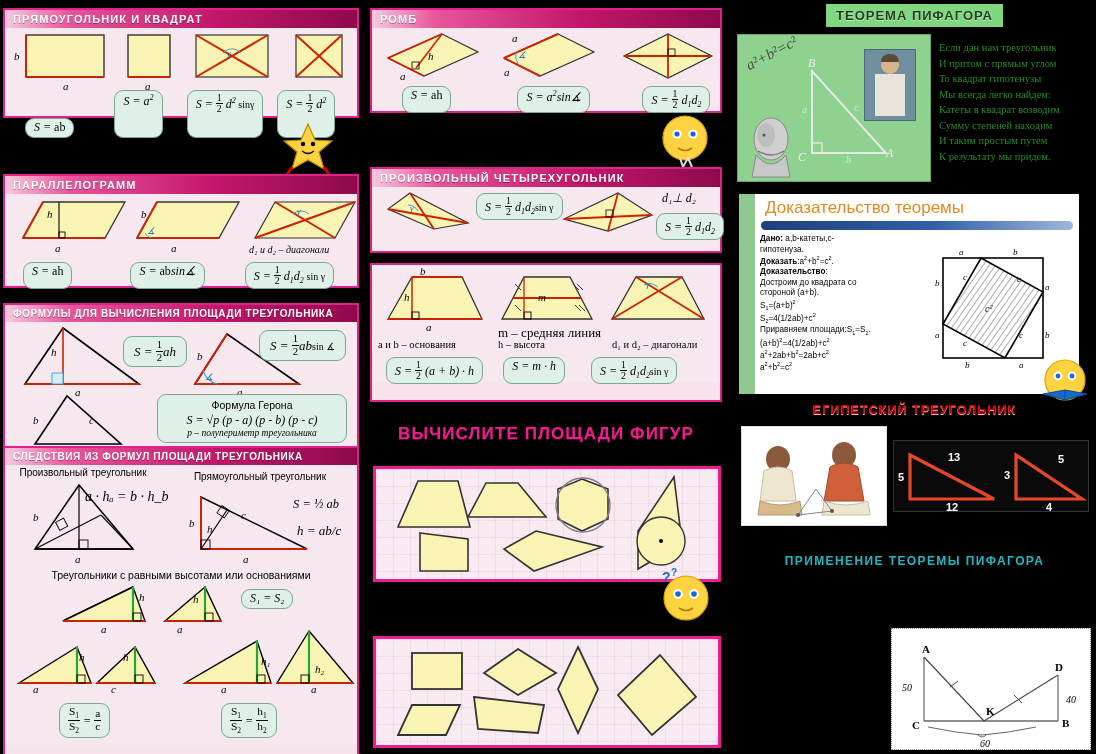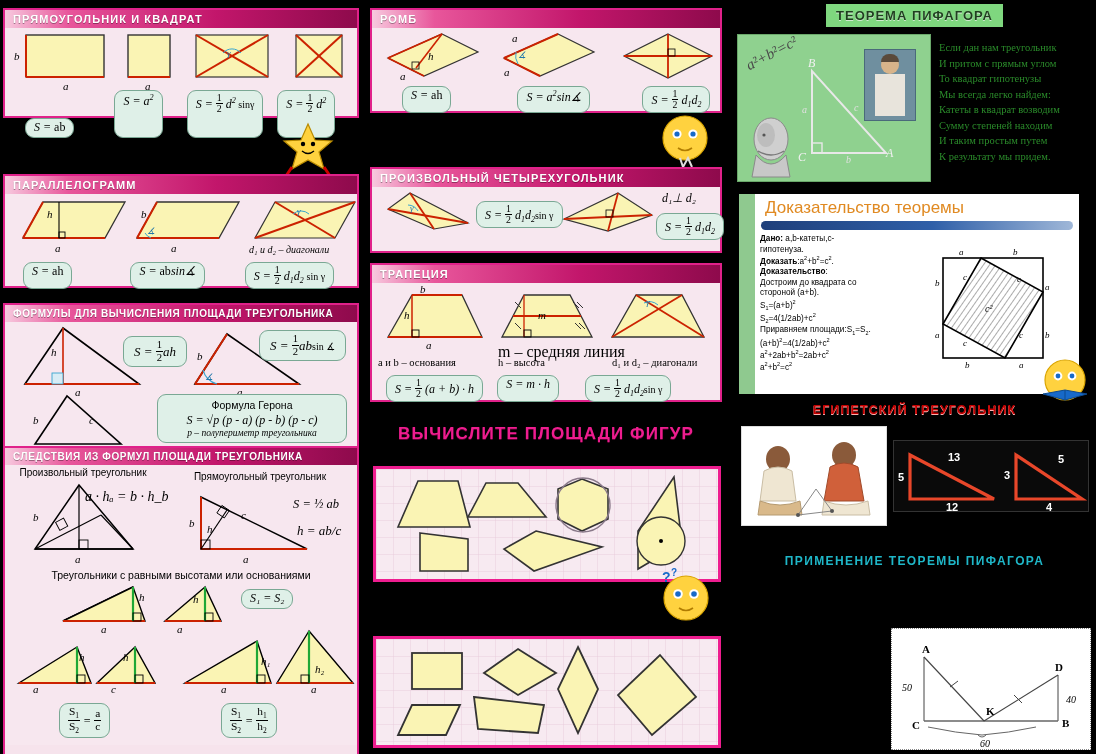--- a/index.html
+++ b/index.html
@@ -356,35 +356,34 @@
   <div class="panel" style="position:absolute;left:2px;top:167px;width:352px;height:86px;">
     <div class="hdr">ПРОИЗВОЛЬНЫЙ ЧЕТЫРЕХУГОЛЬНИК</div>
     <div class="panel-inner" style="height:64px;position:relative;">
       <svg style="position:absolute;left:14px;top:4px;" width="84" height="42">
         <polygon points="24,2 82,32 48,38 2,18" fill="#faf4b4" stroke="#333" stroke-width="1.2"></polygon>
         <line x1="24" y1="2" x2="48" y2="38" stroke="#cc2200" stroke-width="1.8"></line>
         <line x1="2" y1="18" x2="82" y2="32" stroke="#cc2200" stroke-width="1.8"></line>
         <path d="M22 14 A12 12 0 0 1 32 20" fill="none" stroke="#3aa6d0" stroke-width="1"></path>
       </svg>
       <span class="lbl" style="position:absolute;left:38px;top:16px;color:#2277aa;font-size:9px;">γ</span>
-      <span class="pill" style="position:absolute;left:104px;top:14px;">S = <span class="frac"><span class="n">1</span><span class="d">2</span></span> d<sub>1</sub>d<sub>2</sub><span class="up" style="font-size:10px;">sin γ</span></span>
+      <span class="pill" style="position:absolute;left:104px;top:6px;">S = <span class="frac"><span class="n">1</span><span class="d">2</span></span> d<sub>1</sub>d<sub>2</sub><span class="up" style="font-size:10px;">sin γ</span></span>
 
       <svg style="position:absolute;left:190px;top:4px;" width="92" height="42">
         <polygon points="56,2 90,24 46,40 2,28" fill="#faf4b4" stroke="#333" stroke-width="1.2"></polygon>
         <line x1="56" y1="2" x2="46" y2="40" stroke="#cc2200" stroke-width="1.8"></line>
         <line x1="2" y1="28" x2="90" y2="24" stroke="#cc2200" stroke-width="1.8"></line>
         <rect x="44" y="19" width="7" height="7" fill="none" stroke="#000" stroke-width=".8"></rect>
       </svg>
       <span class="lbl" style="position:absolute;left:290px;top:4px;font-size:12px;">d₁⊥ d₂</span>
       <span class="pill" style="position:absolute;left:284px;top:26px;">S = <span class="frac"><span class="n">1</span><span class="d">2</span></span> d<sub>1</sub>d<sub>2</sub></span>
     </div>
   </div>
 
   <div class="panel" style="position:absolute;left:2px;top:263px;width:352px;height:139px;">
-    <div class="hdr">ТРАПЕЦИЯ</div>
     <div class="panel-inner" style="height:117px;position:relative;">
       <svg style="position:absolute;left:14px;top:10px;" width="100" height="50">
         <polygon points="26,2 76,2 96,44 2,44" fill="#faf4b4" stroke="#333" stroke-width="1.3"></polygon>
         <line x1="2" y1="44" x2="96" y2="44" stroke="#cc2200" stroke-width="2"></line>
         <line x1="26" y1="2" x2="76" y2="2" stroke="#cc2200" stroke-width="1.8"></line>
         <line x1="26" y1="2" x2="26" y2="44" stroke="#cc2200" stroke-width="1.5"></line>
         <rect x="26" y="37" width="7" height="7" fill="none" stroke="#000" stroke-width=".9"></rect>
       </svg>
       <span class="lbl" style="position:absolute;left:48px;top:0px;">b</span>
       <span class="lbl" style="position:absolute;left:32px;top:26px;">h</span>
@@ -397,35 +396,35 @@
         <line x1="24" y1="2" x2="24" y2="44" stroke="#cc2200" stroke-width="1.3"></line>
         <rect x="24" y="37" width="7" height="7" fill="none" stroke="#000" stroke-width=".9"></rect>
         <line x1="15" y1="9" x2="21" y2="15" stroke="#333" stroke-width="1"></line>
         <line x1="15" y1="30" x2="21" y2="36" stroke="#333" stroke-width="1"></line>
         <line x1="73" y1="9" x2="79" y2="15" stroke="#333" stroke-width="1"></line>
         <line x1="77" y1="9" x2="83" y2="15" stroke="#333" stroke-width="1"></line>
         <line x1="75" y1="30" x2="81" y2="36" stroke="#333" stroke-width="1"></line>
         <line x1="79" y1="30" x2="85" y2="36" stroke="#333" stroke-width="1"></line>
       </svg>
       <span class="lbl" style="position:absolute;left:166px;top:26px;">m</span>
-      <span class="lbl" style="position:absolute;left:126px;top:60px;font-size:16px;font-style:normal;text-align:center;">m – средняя линия</span>
+      <span class="lbl" style="position:absolute;left:126px;top:60px;font-size:13px;font-style:normal;text-align:center;">m – средняя линия</span>
       <span class="lbl" style="position:absolute;left:126px;top:74px;font-size:10.5px;font-style:normal;">h – высота</span>
 
       <svg style="position:absolute;left:238px;top:10px;" width="96" height="50">
         <polygon points="26,2 72,2 94,44 2,44" fill="#faf4b4" stroke="#333" stroke-width="1.3"></polygon>
         <line x1="26" y1="2" x2="94" y2="44" stroke="#cc2200" stroke-width="1.8"></line>
         <line x1="72" y1="2" x2="2" y2="44" stroke="#cc2200" stroke-width="1.8"></line>
         <path d="M34 10 A13 13 0 0 1 48 12" fill="none" stroke="#3aa6d0" stroke-width="1"></path>
       </svg>
       <span class="lbl" style="position:absolute;left:274px;top:14px;color:#2277aa;font-size:9px;">γ</span>
       <span class="lbl" style="position:absolute;left:240px;top:74px;font-size:10.5px;font-style:normal;">d₁ и d₂ – диагонали</span>
 
       <div style="position:absolute;left:4px;top:92px;width:344px;display:flex;">
         <span class="pill" style="margin-left:10px;">S = <span class="frac"><span class="n">1</span><span class="d">2</span></span> (a + b) · h</span>
-        <span class="pill" style="margin-left:14px;">S = m · h</span>
+        <span class="pill" style="margin-left:20px;">S = m · h</span>
         <span class="pill" style="margin-left:26px;">S = <span class="frac"><span class="n">1</span><span class="d">2</span></span> d<sub>1</sub>d<sub>2</sub><span class="up" style="font-size:10px;">sin γ</span></span>
       </div>
     </div>
   </div>
 
   <div style="position:absolute;left:0;top:424px;width:356px;text-align:center;color:#ee1d8f;
               font-weight:bold;font-size:17px;letter-spacing:1.1px;text-shadow:0 1px 0 #5a0030;">ВЫЧИСЛИТЕ ПЛОЩАДИ ФИГУР</div>
 
   <div style="position:absolute;left:5px;top:466px;width:348px;height:116px;background:#f7eaf1;border:3px solid #ee1d8f;">
     <svg width="342" height="110" style="position:absolute;left:0;top:0;">

